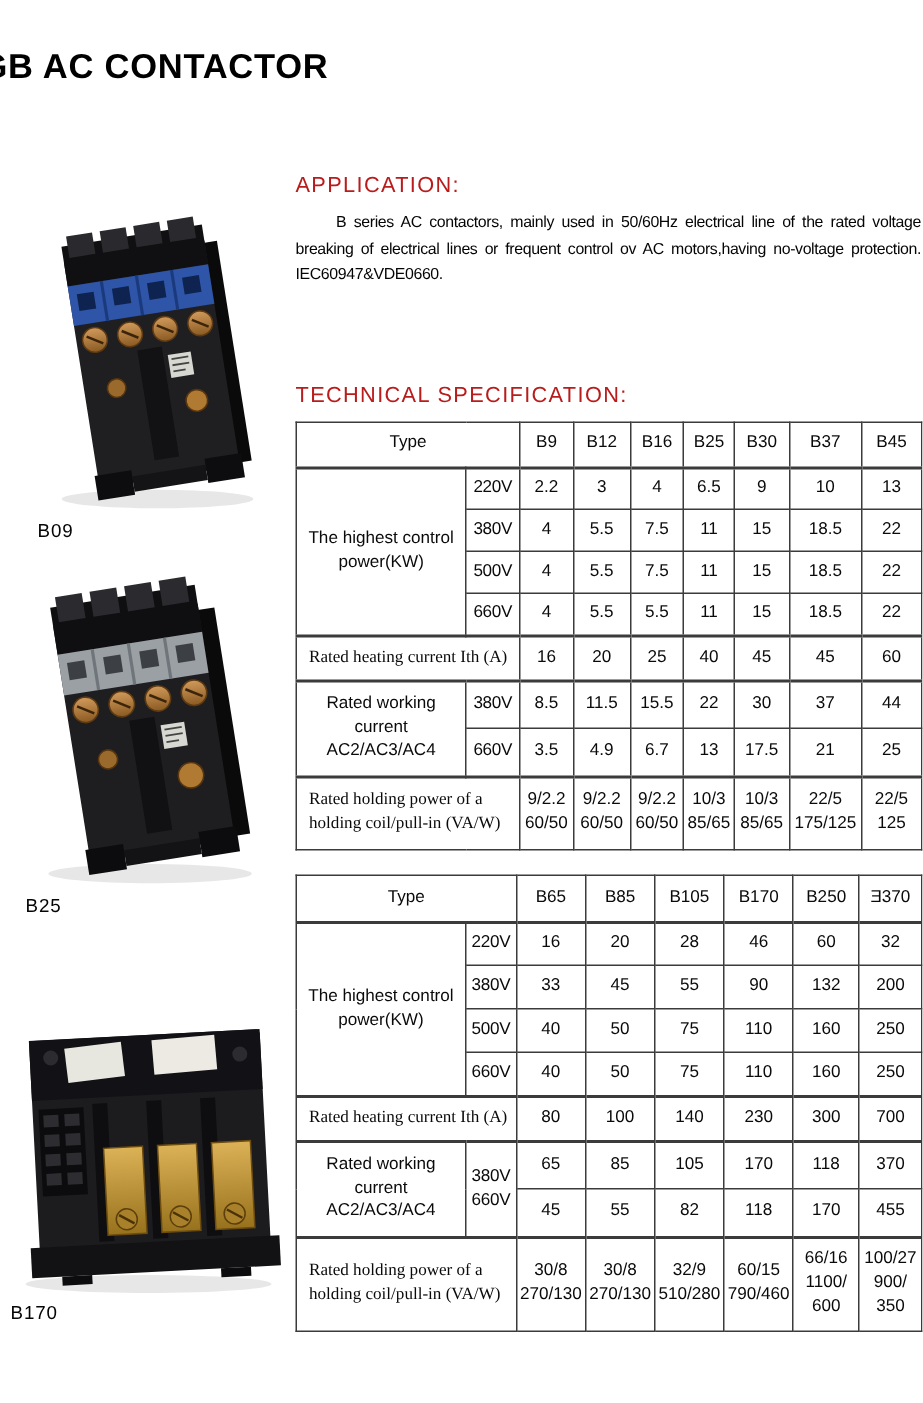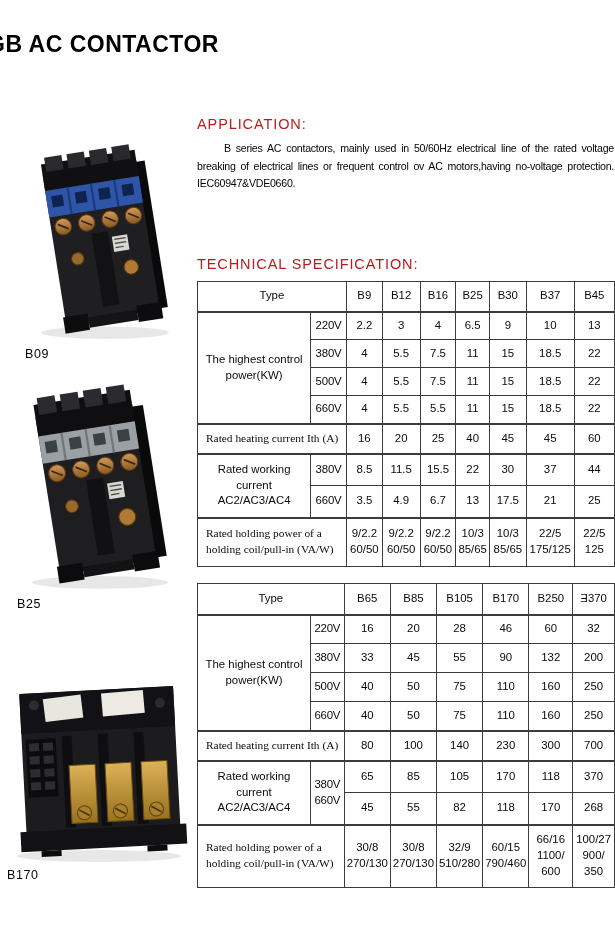--- a/index.html
+++ b/index.html
@@ -414,21 +414,21 @@
         <td>170</td>
         <td>118</td>
         <td>370</td>
       </tr>
       <tr style="height: 32px;">
         <td>45</td>
         <td>55</td>
         <td>82</td>
         <td>118</td>
         <td>170</td>
-        <td>268</td>
+        <td>455</td>
       </tr>
       <tr class="section" style="height: 63px;">
         <td colspan="2" class="lbl left">Rated holding power of a holding coil/pull-in (VA/W)</td>
         <td>30/8<br>270/130</td>
         <td>30/8<br>270/130</td>
         <td>32/9<br>510/280</td>
         <td>60/15<br>790/460</td>
         <td>66/16<br>1100/<br>600</td>
         <td>100/27<br>900/<br>350</td>
       </tr>

